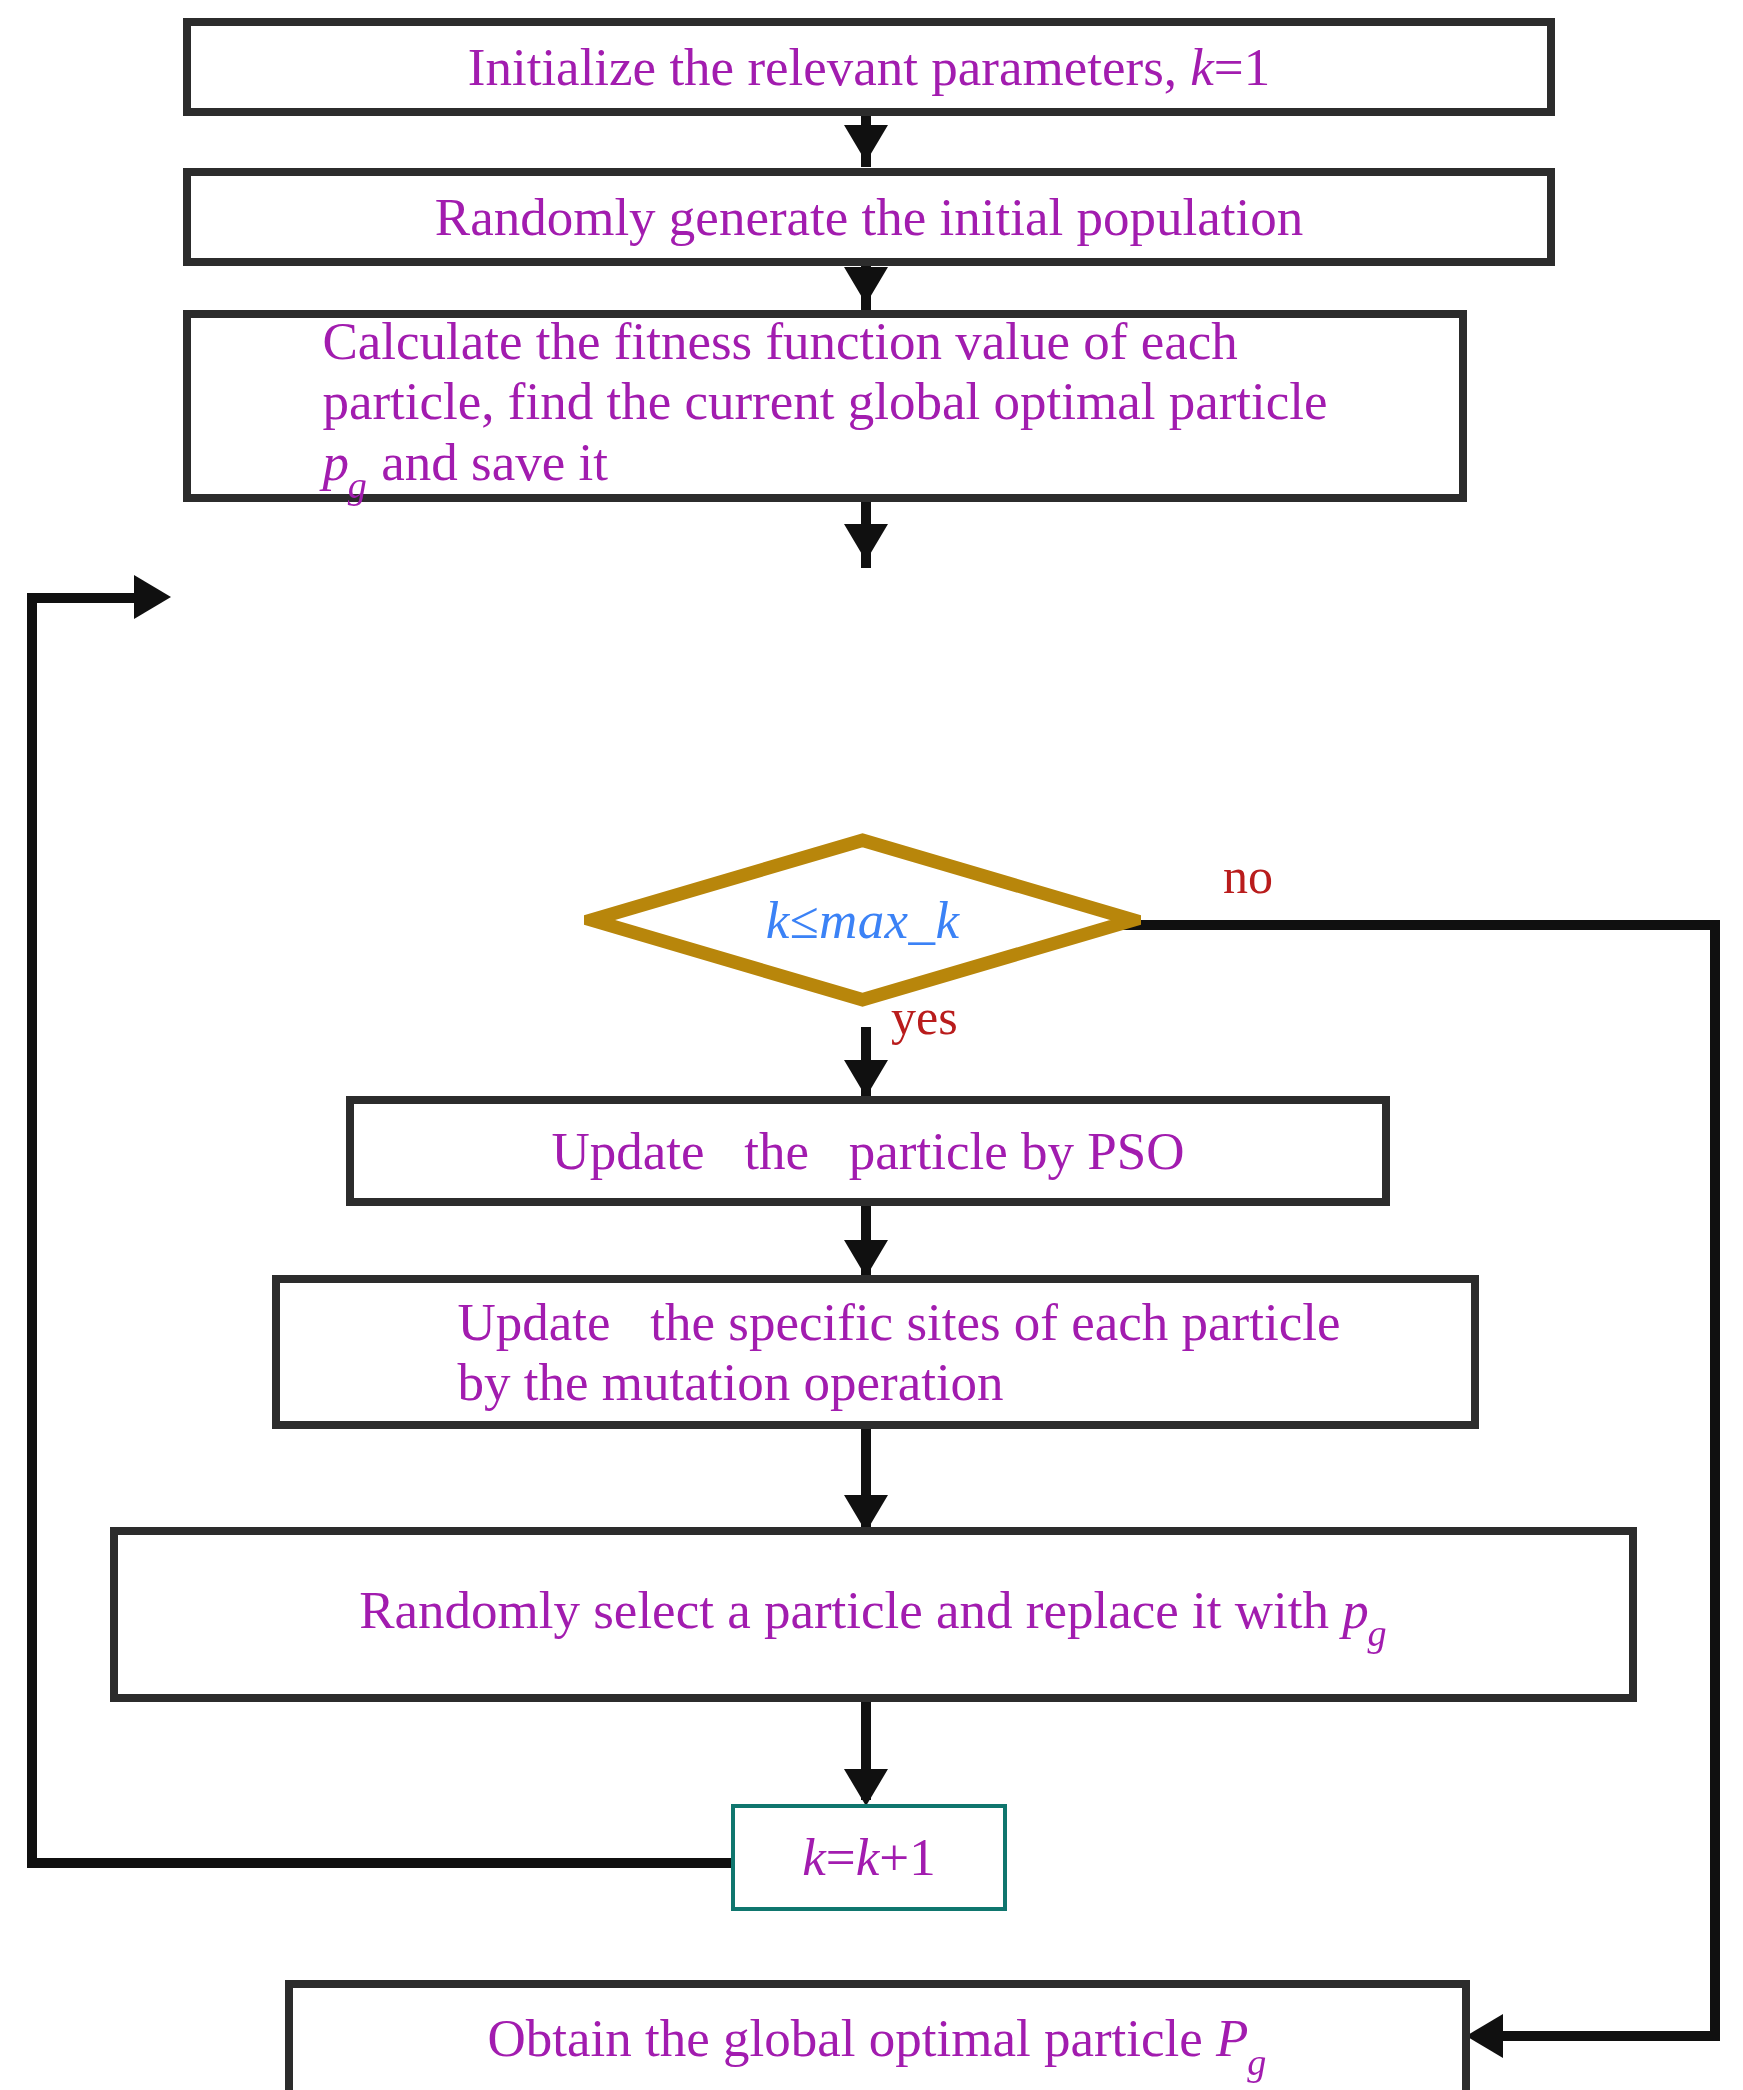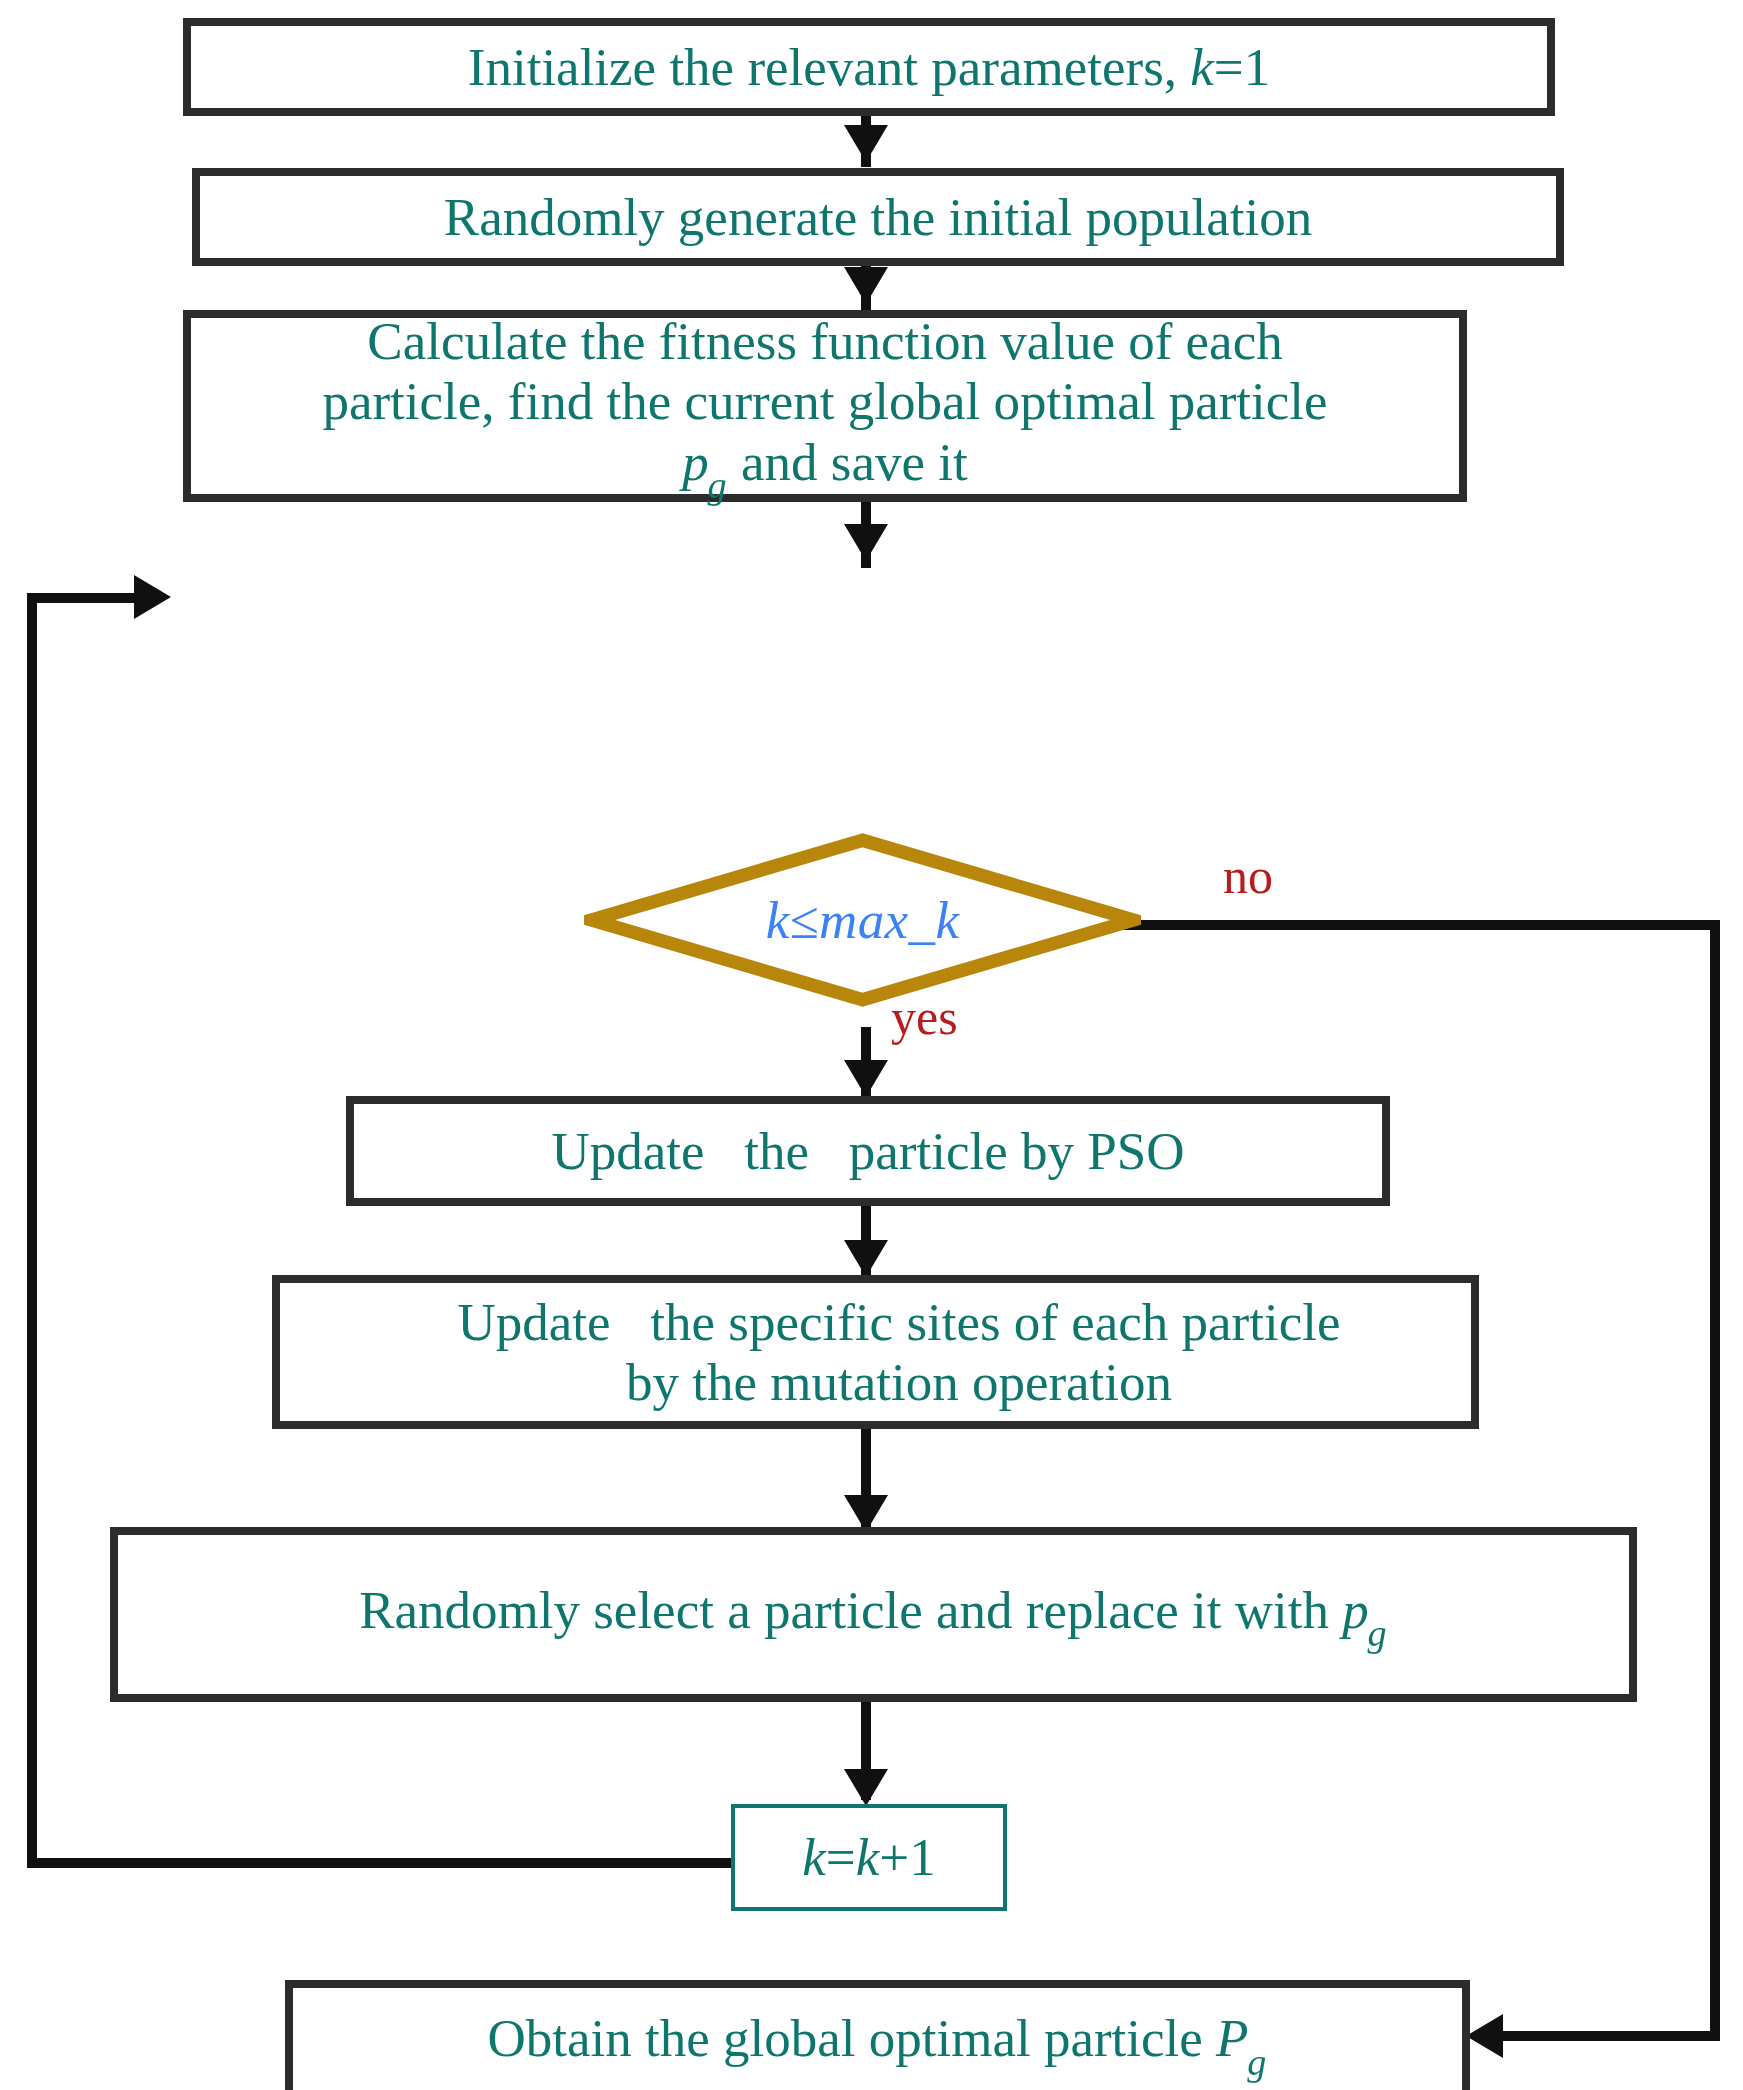--- a/index.html
+++ b/index.html
@@ -16,23 +16,23 @@
     height: 2091px;
     background: #ffffff;
     overflow: hidden;
   }
   .node {
     position: absolute;
     box-sizing: border-box;
     display: flex;
     align-items: center;
     justify-content: center;
-    text-align: center;
+    text-align: left;
     background: #ffffff;
-    color: #0f766e;
+    color: #a21caf;
     line-height: 1.14;
     z-index: 3;
   }
   .proc {
     border: 8px solid #2c2c2c;
     font-size: 53px;
   }
   .proc-txt { padding: 0 14.3px; }
   .accent-box {
     border: 4px solid #0f766e;
@@ -138,21 +138,21 @@
   <div class="ln" style="left:1710px; top:920px; width:9.8px; height:1121px;"></div>
   <div class="ln" style="left:1497px; top:2031px; width:223px; height:9.8px;"></div>
   <div class="arrow-left" style="left:1466px; top:2014px;"></div>
 
   <div class="node proc" style="left:183px; top:18px; width:1372px; height:98px;">
     <span class="proc-txt">
       <span>Initialize the relevant parameters, </span><span class="ital">k</span><span>=1</span>
     </span>
   </div>
 
-  <div class="node proc" style="left:183px; top:168px; width:1372px; height:98px;margin-left:9px;">
+  <div class="node proc" style="left:183px; top:168px; width:1372px; height:98px;">
     <span class="proc-txt">Randomly generate the initial population</span>
   </div>
 
   <div class="node proc" style="left:183px; top:310px; width:1284px; height:192px;">
     <span class="proc-txt">
       <span class="multiline">Calculate the fitness function value of each</span>
       <span class="multiline">particle, find the current global optimal particle</span>
       <span class="multiline"><span class="ital">p</span><span class="sub">g</span><span> and save it</span></span>
     </span>
   </div>

